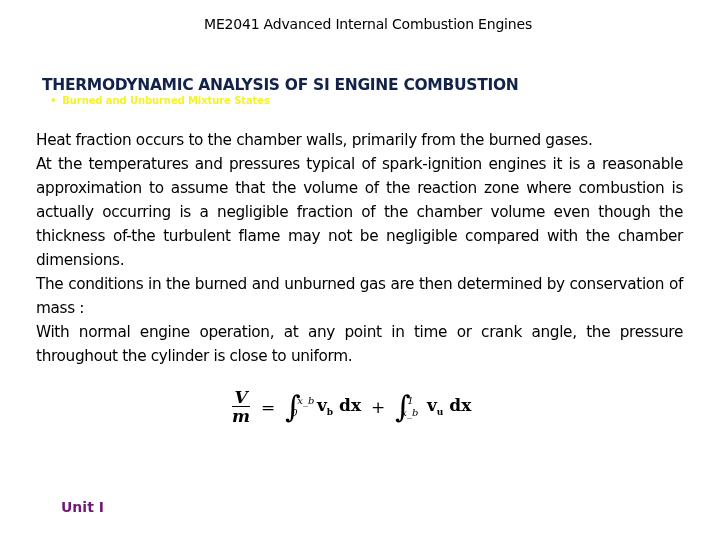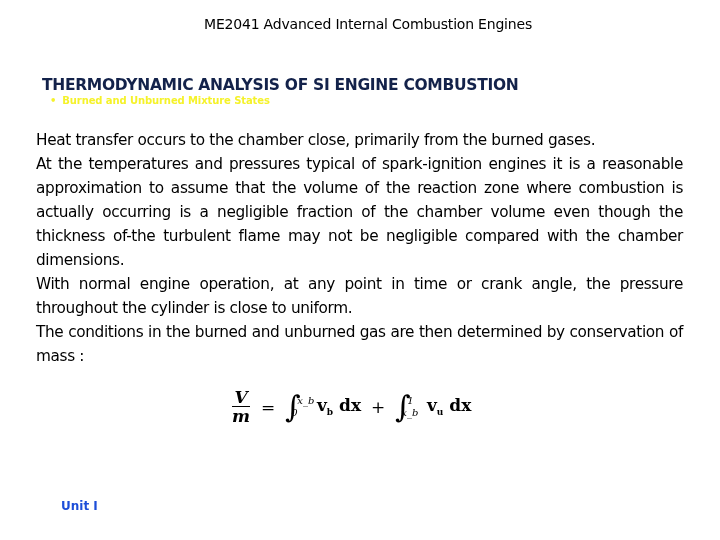--- a/index.html
+++ b/index.html
@@ -15,38 +15,38 @@
     .frac { display: inline-flex; flex-direction: column; align-items: center; font-style: italic; margin-right: 5px; }
     .frac .num { border-bottom: 1.5px solid #000; padding: 0 2px; line-height: 18px; }
     .frac .den { line-height: 18px; }
     .int { position: relative; font-size: 30px; font-weight: normal; margin: 0 2px 0 4px; line-height: 30px; }
     .lim { position: absolute; font-size: 10px; font-style: italic; }
     .lim.up { top: -6px; left: 12px; }
     .lim.low { bottom: -6px; left: 6px; }
     .term { margin-left: 14px; margin-right: 4px; }
     .term sub { font-size: 9px; }
     .op { margin: 0 6px; font-weight: normal; }
-    .footer { position: absolute; top: 499px; left: 61px; font-size: 12px; font-weight: bold; color: #1d4ed8; }
+    .footer { position: absolute; top: 499px; left: 61px; font-size: 14px; font-weight: bold; color: #701a75; }
   </style>
 </head>
 <body>
 
 <div class="course-title">ME2041 Advanced Internal Combustion Engines</div>
 
 <div class="section-title">THERMODYNAMIC ANALYSIS OF SI ENGINE COMBUSTION</div>
 
 <div class="bullet">
   <span class="dot">•</span><span>Burned and Unburned Mixture States</span>
 </div>
 
 <div class="body-text">
-  <p class="nojust">Heat transfer occurs to the chamber close, primarily from the burned gases.</p>
+  <p class="nojust">Heat fraction occurs to the chamber walls, primarily from the burned gases.</p>
   <p>At the temperatures and pressures typical of spark-ignition engines it is a reasonable approximation to assume that the volume of the reaction zone where combustion is actually occurring is a negligible fraction of the chamber volume even though the thickness of-the turbulent flame may not be negligible compared with the chamber dimensions.</p>
+  <p>The conditions in the burned and unburned gas are then determined by conservation of mass :</p>
   <p>With normal engine operation, at any point in time or crank angle, the pressure throughout the cylinder is close to uniform.</p>
-  <p>The conditions in the burned and unburned gas are then determined by conservation of mass :</p>
 </div>
 
 <div class="equation">
   <span class="frac">
     <span class="num">V</span>
     <span class="den">m</span>
   </span>
   <span class="op">=</span>
   <span class="int"><span>∫</span><span class="lim up">x_b</span><span class="lim low">0</span></span>
   <span class="term"><span>v</span><sub>b</sub> <span>dx</span></span>

